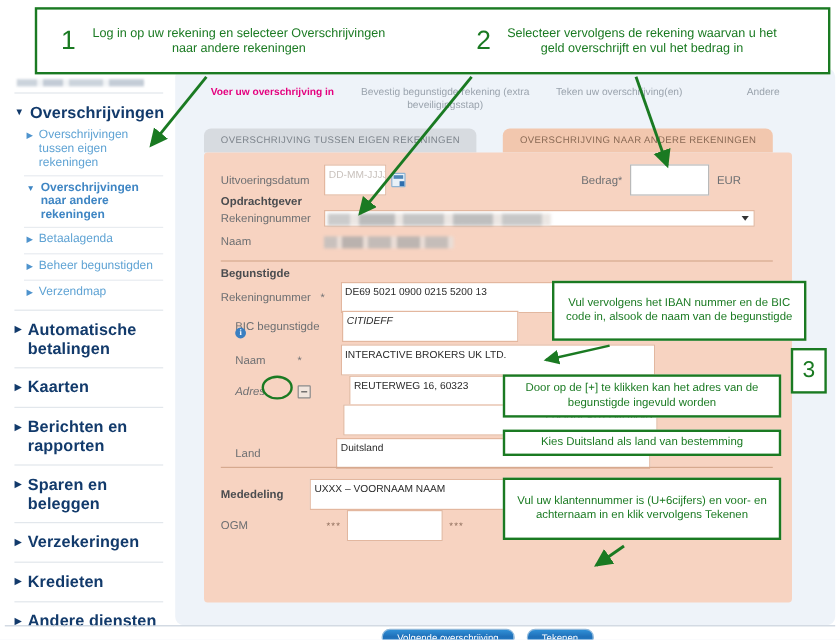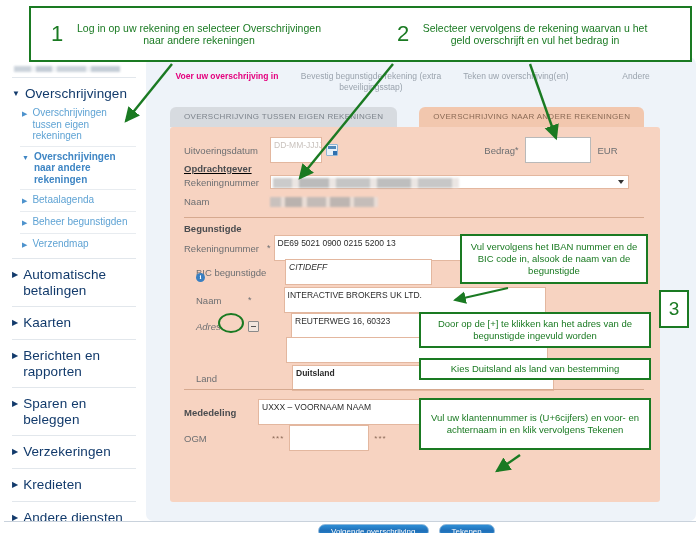--- a/index.html
+++ b/index.html
@@ -55,21 +55,21 @@
     filter:blur(1.1px); opacity:.85;
   }
   .side-rule { border-top:1px solid #e2e7ec; margin:5px 2px; }
 
   .nav-top {
     display:flex; align-items:flex-start; gap:5px;
     padding:3px 2px 3px 2px;
   }
   .nav-top .tri { color:#123a6b; font-size:8px; line-height:16px; flex:none; }
   .nav-top .lbl {
-    color:#123a6b; font-size:13.5px; font-weight:normal; line-height:15.5px;
+    color:#123a6b; font-size:13.5px; font-weight:bold; line-height:15.5px;
     letter-spacing:.1px;
   }
   .nav-top.current .lbl { color:#123a6b; }
 
   .nav-sub {
     display:flex; align-items:flex-start; gap:5px;
     padding:2px 2px 2px 12px;
   }
   .nav-sub .tri { color:#4e93cd; font-size:7px; line-height:13px; flex:none; }
   .nav-sub .lbl { color:#5fa3d4; font-size:10px; line-height:11.5px; }
@@ -315,21 +315,21 @@
           <span class="inp ph" style="width:52px;">DD-MM-JJJJ</span>
           <span class="cal-icon"></span>
         </div>
         <div class="row" style="left:305px; top:10px;">
           <span class="lab" style="width:40px; text-align:right;">Bedrag</span>
           <span class="req">*</span>
           <span class="inp" style="width:66px; margin-left:6px; background:#fff; border:1px solid #b9b9b9;"></span>
           <span class="lab" style="margin-left:7px;">EUR</span>
         </div>
 
-        <div class="row" style="left:14px; top:36px;text-decoration:underline;">
+        <div class="row" style="left:14px; top:36px;">
           <span class="lab b">Opdrachtgever</span>
         </div>
         <div class="row" style="left:14px; top:48px; width:460px;">
           <span class="lab" style="width:86px; flex:none;">Rekeningnummer</span>
           <span class="select" style="width:359px;">
             <span class="redact" style="display:block; width:52%; margin:2px 0 0 2px;"></span>
             <span class="arrow"></span>
           </span>
         </div>
         <div class="row" style="left:14px; top:69px; width:300px;">
@@ -338,21 +338,21 @@
         </div>
 
         <div class="hr" style="left:14px; top:90px; width:460px;"></div>
 
         <div class="row" style="left:14px; top:96px;">
           <span class="lab b">Begunstigde</span>
         </div>
         <div class="row" style="left:14px; top:108px;">
           <span class="lab" style="width:83px; flex:none;">Rekeningnummer</span>
           <span class="req">*</span>
-          <span class="inp" style="width:275px; margin-left:3px;">DE69 5021 0900 0215 5200 13</span>
+          <span class="inp" style="width:275px; margin-left:13px;">DE69 5021 0900 0215 5200 13</span>
         </div>
 
         <div class="row" style="left:26px; top:132px;">
           <span class="lab" style="width:84px; flex:none;">BIC begunstigde</span>
           <span class="inp" style="width:147px; margin-left:5px;font-style:italic;">CITIDEFF</span>
         </div>
         <span class="info-dot" style="position:absolute; left:26px; top:146px;">i</span>
 
         <div class="row" style="left:26px; top:160px;">
           <span class="lab" style="width:52px; flex:none;">Naam</span>
@@ -364,21 +364,21 @@
           <span class="lab" style="width:38px; flex:none;font-style:italic;">Adres</span>
           <span class="plus-box" style="margin-left:14px;"></span>
           <span class="inp" style="width:262px; margin-left:32px;">REUTERWEG 16, 60323</span>
         </div>
         <div class="row" style="left:116px; top:210px;text-align:right;">
           <span class="inp" style="width:262px;">FRANKFURT AM MAIN</span>
         </div>
 
         <div class="row" style="left:26px; top:238px;">
           <span class="lab" style="width:38px; flex:none;">Land</span>
-          <span class="inp" style="width:262px; margin-left:58px;font-weight:bold;">Duitsland</span>
+          <span class="inp" style="width:262px; margin-left:46px;">Duitsland</span>
         </div>
 
         <div class="hr" style="left:14px; top:262px; width:460px;"></div>
 
         <div class="row" style="left:14px; top:272px;">
           <span class="lab b" style="width:74px; flex:none;">Mededeling</span>
           <span class="inp" style="width:274px; ">UXXX – VOORNAAM NAAM</span>
         </div>
 
         <div class="row" style="left:14px; top:298px;">
@@ -429,21 +429,21 @@
         <div class="step-num">1</div>
         <div class="step-text">Log in op uw rekening en selecteer Overschrijvingen naar andere rekeningen</div>
       </div>
       <div class="step-block step2">
         <div class="step-num">2</div>
         <div class="step-text">Selecteer vervolgens de rekening waarvan u het geld overschrijft en vul het bedrag in</div>
       </div>
     </div>
   </div>
 
-  <div class="callout" style="left:460px; top:234px; width:188px; height:50px;">Vul vervolgens het IBAN nummer en de BIC code in, alsook de naam van de begunstigde</div>
+  <div class="callout" style="left:460px; top:234px; width:212px; height:50px;">Vul vervolgens het IBAN nummer en de BIC code in, alsook de naam van de begunstigde</div>
 
   <div class="callout" style="left:419px; top:312px; width:232px; height:36px;">Door op de [+] te klikken kan het adres van de begunstigde ingevuld worden</div>
 
   <div class="callout" style="left:419px; top:358px; width:232px; height:22px;">Kies Duitsland als land van bestemming</div>
 
   <div class="callout" style="left:419px; top:398px; width:232px; height:52px;">Vul uw klantennummer is (U+6cijfers) en voor- en achternaam in en klik vervolgens Tekenen</div>
 
   <div class="num-box" style="left:659px; top:290px; width:30px; height:38px;">3</div>
 
 </div>

